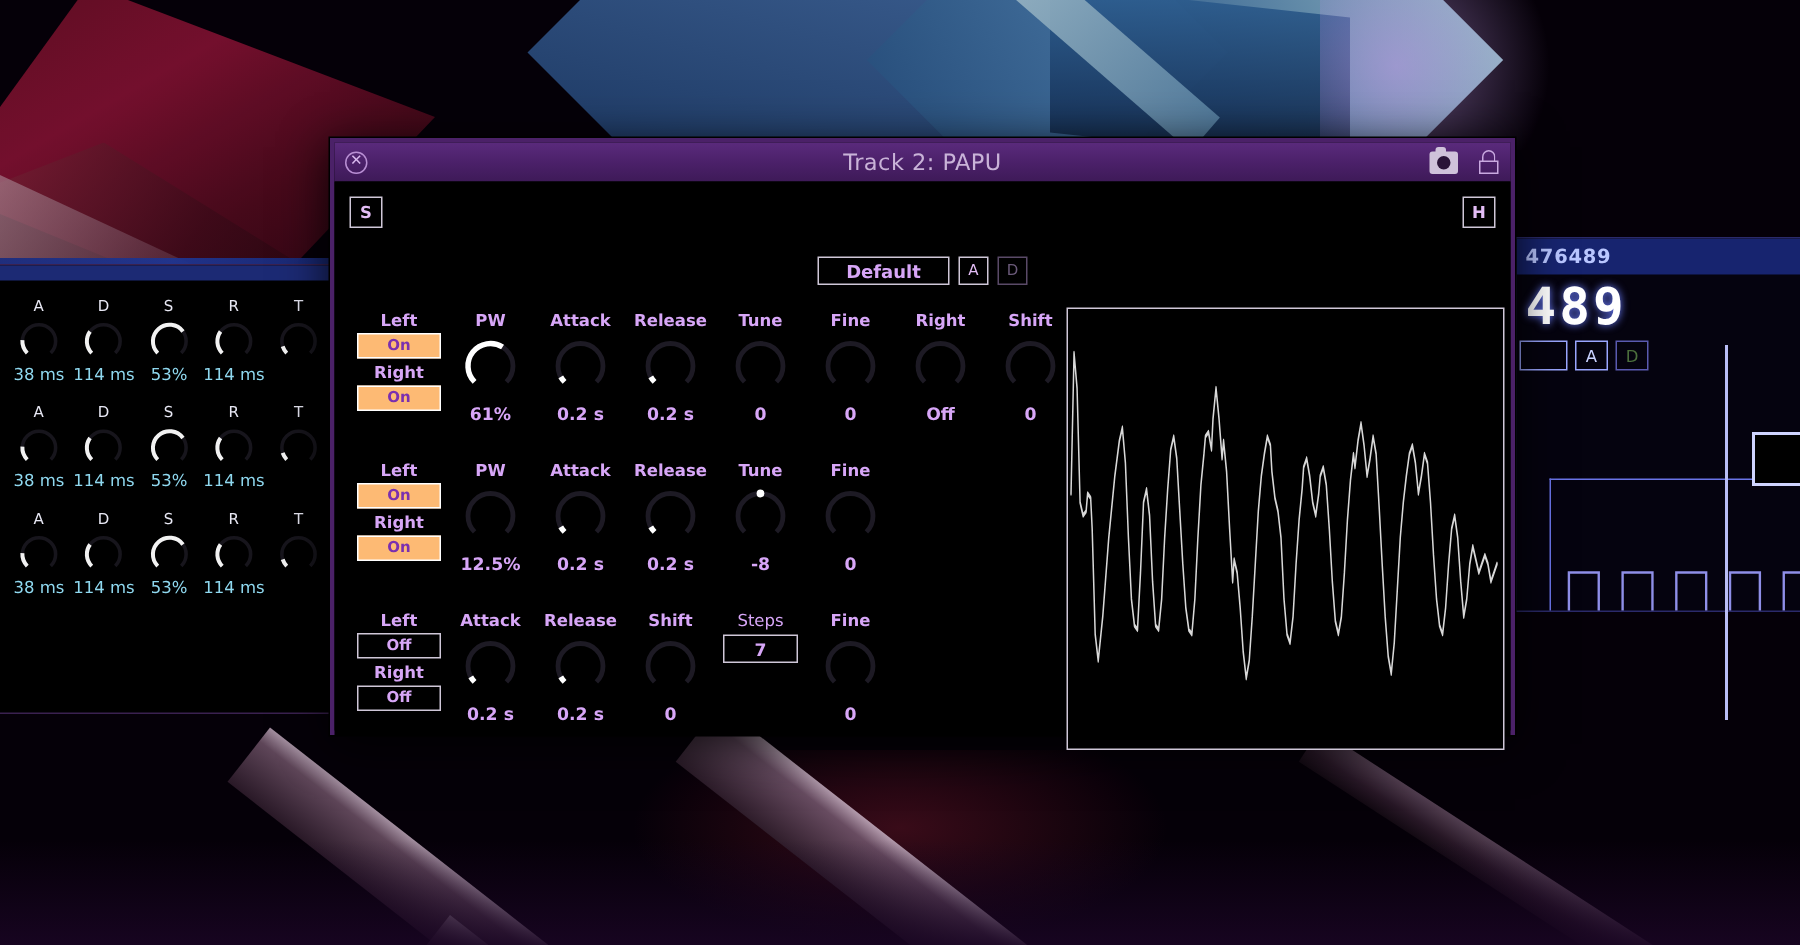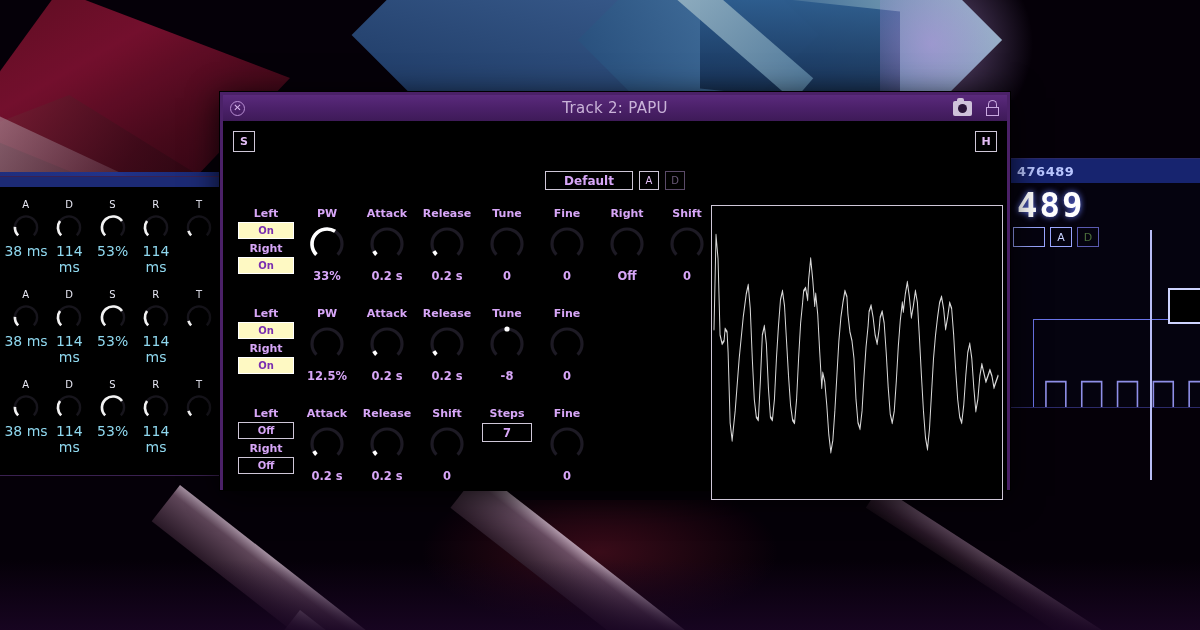--- a/index.html
+++ b/index.html
@@ -91,21 +91,21 @@
   
   #bg-window-left{
     position:absolute;left:-40px;top:176px;width:262px;height:300px;
     background:#000;border:1px solid #3a2150;box-sizing:border-box;
   }
   #bg-window-left .bw-title{height:10px;background:#1c2a74;}
   .adsr-grid{padding:12px 0 0 0;}
   .adsr-row{display:flex;margin-bottom:14px;}
   .adsr-cell{width:48px;text-align:center;}
   .adsr-label{font-size:10px;color:#e8e8f4;margin-bottom:2px;letter-spacing:.5px;}
-  .adsr-val{font-size:14px;color:#8fd8ef;margin-top:1px;}
+  .adsr-val{font-size:11px;color:#8fd8ef;margin-top:1px;}
   .adsr-knob{width:34px;height:30px;margin:0 auto;}
 
   
   #bg-window-right{
     position:absolute;left:1010px;top:158px;width:230px;height:250px;
     background:#05030f;border:1px solid #2b2a6a;box-sizing:border-box;overflow:hidden;
   }
   #bg-window-right .bwr-title{
     height:24px;background:#17246f;color:#b9c6ff;font-size:13px;
     display:flex;align-items:center;padding-left:6px;letter-spacing:.5px;font-weight:bold;
@@ -209,30 +209,30 @@
   #row2{top:186px;}
   #row3{top:286px;}
 
   .lr-group{width:62px;}
   .lr-label{font-size:11px;color:#d7a6f7;font-weight:bold;text-align:center;margin-bottom:2px;}
   .lr-btn{
     width:56px;height:17px;margin:0 auto 3px auto;box-sizing:border-box;
     display:flex;align-items:center;justify-content:center;
     font-size:10px;font-weight:bold;cursor:pointer;
   }
-  .lr-btn.on{background:#fef9c3;color:#7a2fb0;border:1px solid #ffffff;}
+  .lr-btn.on{background:#fdba74;color:#7a2fb0;border:1px solid #ffffff;}
   .lr-btn.off{background:#000000;color:#d7a6f7;border:1px solid #cfc7d8;}
 
   .knob-cell{width:60px;text-align:center;}
   .knob-cap{font-size:11px;color:#d7a6f7;font-weight:bold;margin-bottom:3px;height:13px;}
   .knob-wrap{width:46px;height:44px;margin:0 auto;}
   .knob-val{font-size:11.5px;color:#d7a6f7;font-weight:bold;margin-top:2px;}
 
   .num-cell{width:60px;text-align:center;}
-  .num-cap{font-size:11px;color:#d7a6f7;font-weight:bold;margin-bottom:3px;text-align:center;}
+  .num-cap{font-size:11px;color:#d7a6f7;font-weight:normal;margin-bottom:3px;text-align:center;}
   .num-field{
     width:50px;height:19px;margin:0 auto;border:1.5px solid #cfc7d8;background:#000;
     display:flex;align-items:center;justify-content:center;box-sizing:border-box;
     font-size:11.5px;color:#d7a6f7;font-weight:bold;cursor:pointer;
   }
 
   
   #scope{
     position:absolute;left:488px;top:84px;width:292px;height:295px;
     border:1.5px solid #cfc7d8;background:#000;box-sizing:border-box;
@@ -452,21 +452,21 @@
     <div class="lr-btn on">On</div>
     <div class="lr-label">Right</div>
     <div class="lr-btn on">On</div>
   </div>
           <div class="knob-cell">
         <div class="knob-cap">PW</div>
         <div class="knob-wrap"><svg viewBox="0 0 46 44" width="46" height="44">
                 <path d="M 12.39 31.61 A 15 15 0 1 1 33.61 31.61" fill="none" stroke="#1d1a24" stroke-width="3.2" stroke-linecap="butt"></path>
                 <path d="M 12.39 31.61 A 15 15 0 0 1 31.04 8.34" fill="none" stroke="#ffffff" stroke-width="3.6" stroke-linecap="butt"></path>
               </svg></div>
-        <div class="knob-val">33%</div>
+        <div class="knob-val">61%</div>
       </div>
           <div class="knob-cell">
         <div class="knob-cap">Attack</div>
         <div class="knob-wrap"><svg viewBox="0 0 46 44" width="46" height="44">
                 <path d="M 12.39 31.61 A 15 15 0 1 1 33.61 31.61" fill="none" stroke="#1d1a24" stroke-width="3.2" stroke-linecap="butt"></path>
                 <path d="M 12.39 31.61 A 15 15 0 0 1 9.86 28.23" fill="none" stroke="#ffffff" stroke-width="3.6" stroke-linecap="butt"></path>
               </svg></div>
         <div class="knob-val">0.2 s</div>
       </div>
           <div class="knob-cell">

